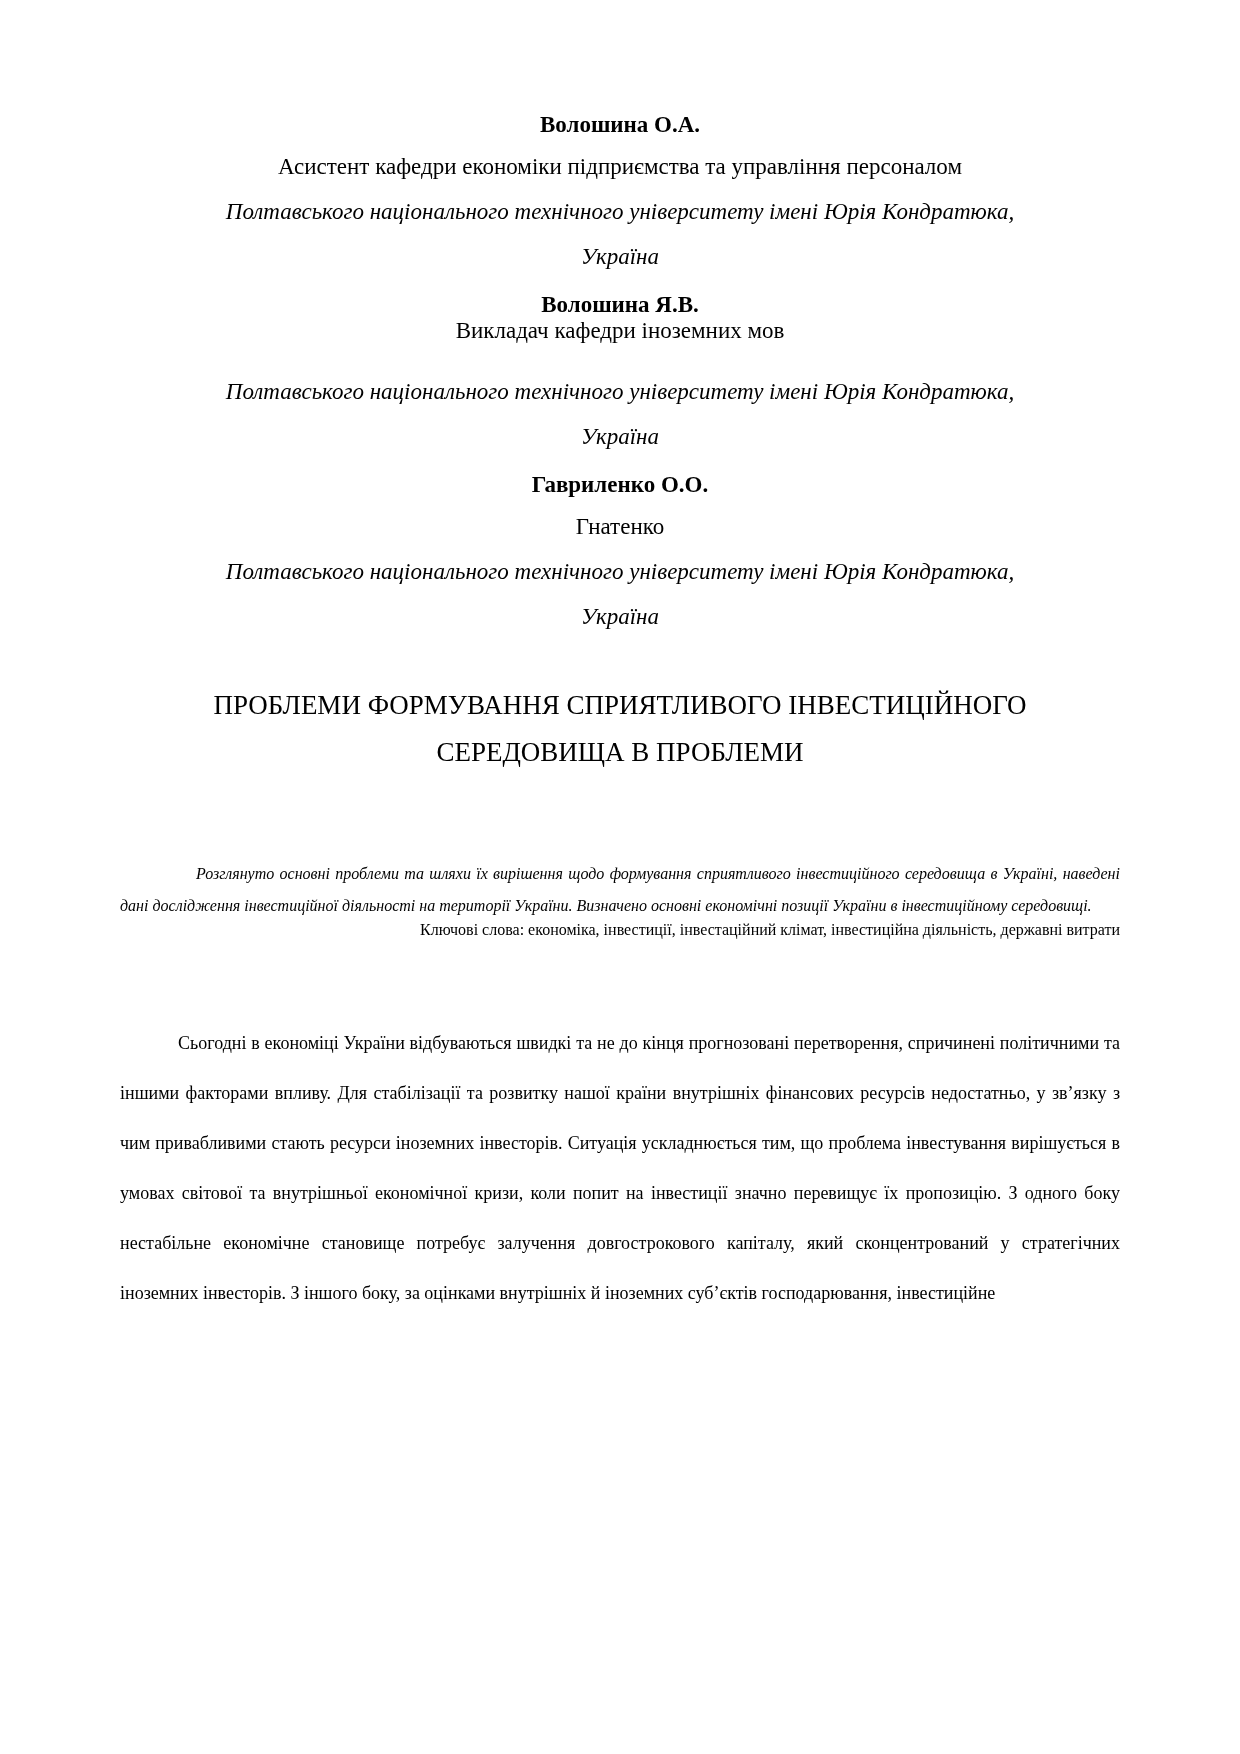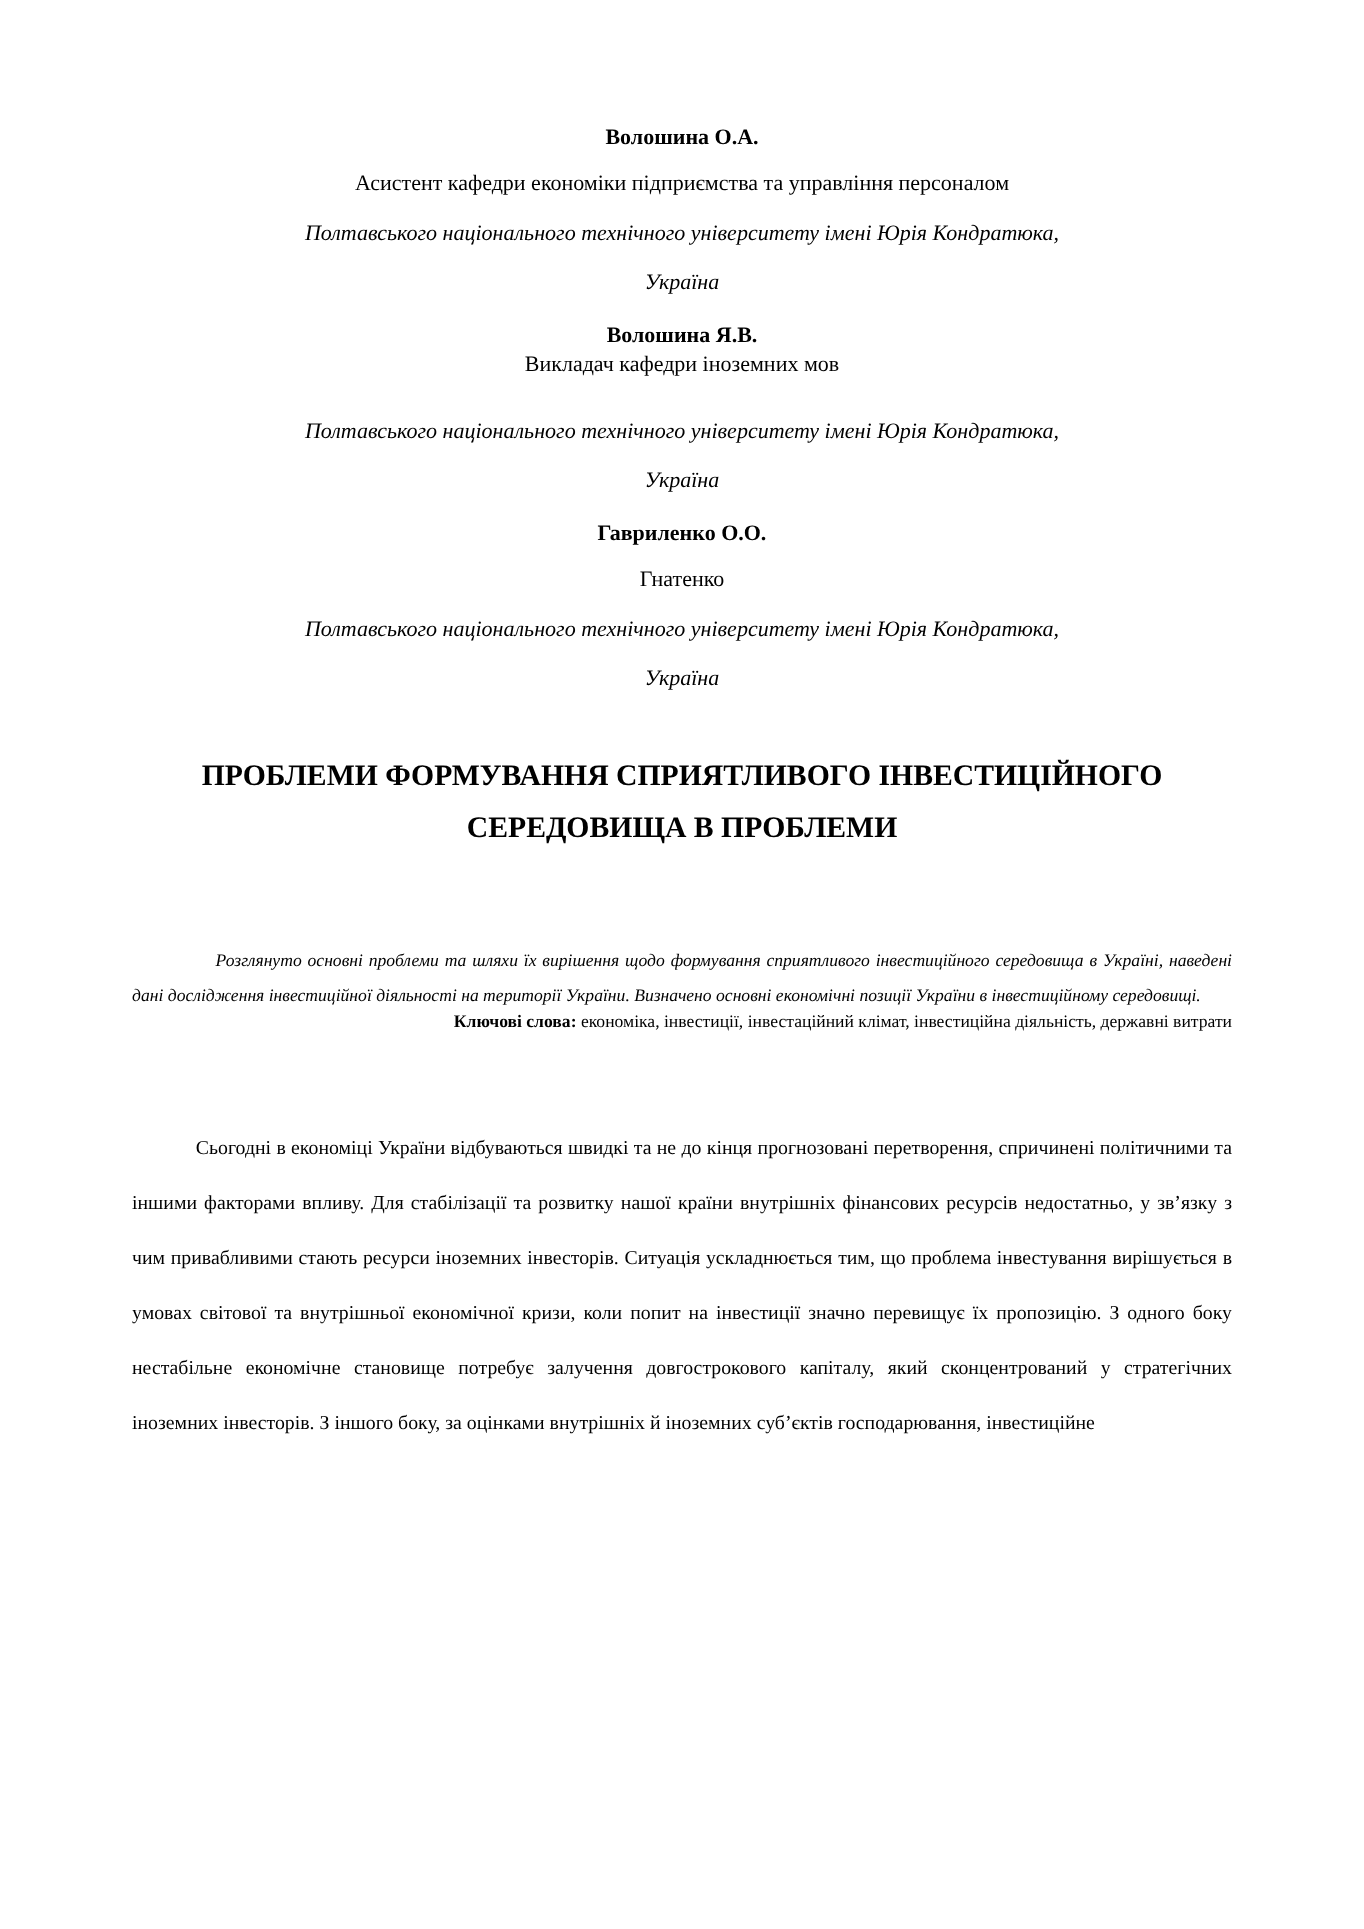--- a/index.html
+++ b/index.html
@@ -1,25 +1,25 @@
 <!DOCTYPE html>
 <html><head>
 <meta charset="utf-8">
 <style>
   html, body { margin: 0; padding: 0; background: #ffffff; }
   body { width: 1240px; height: 1754px; position: relative; overflow: hidden;
          font-family: "Liberation Serif", "DejaVu Serif", serif; color: #000; }
   .page { position: absolute; left: 120px; top: 0; width: 1000px; }
-  .line { position: absolute; left: 0; width: 1000px; text-align: center; font-size: 20px; line-height: 30px; white-space: nowrap; }
+  .line { position: absolute; left: 0; width: 1000px; text-align: center; font-size: 23px; line-height: 30px; white-space: nowrap; }
   .bold { font-weight: bold; }
   .ital { font-style: italic; }
-  .title { position: absolute; left: 0; width: 1000px; text-align: center; font-weight: bold; font-size: 27px; line-height: 50px; }
+  .title { position: absolute; left: 0; width: 1000px; text-align: center; font-weight: normal; font-size: 27px; line-height: 50px; }
   .abstract { position: absolute; left: 0; width: 1000px; font-style: italic; font-size: 16px; line-height: 32px; text-align: justify; text-indent: 76px; }
   .keywords { position: absolute; left: 0; width: 1000px; font-size: 16px; line-height: 24px; text-align: right; white-space: nowrap; }
-  .keywords b { font-weight: bold; }
+  .keywords b { font-weight: normal; }
   .body-text { position: absolute; left: 0; width: 1000px; font-size: 18px; line-height: 50px; text-align: justify; text-indent: 58px; }
 </style>
 </head>
 <body>
 
 <div class="page">
 
   <div class="line bold" style="top:110px;">Волошина О.А.</div>
   <div class="line" style="top:152px;">Асистент кафедри економіки підприємства та управління персоналом</div>
   <div class="line ital" style="top:197px;">Полтавського національного технічного університету імені Юрія Кондратюка,</div>

